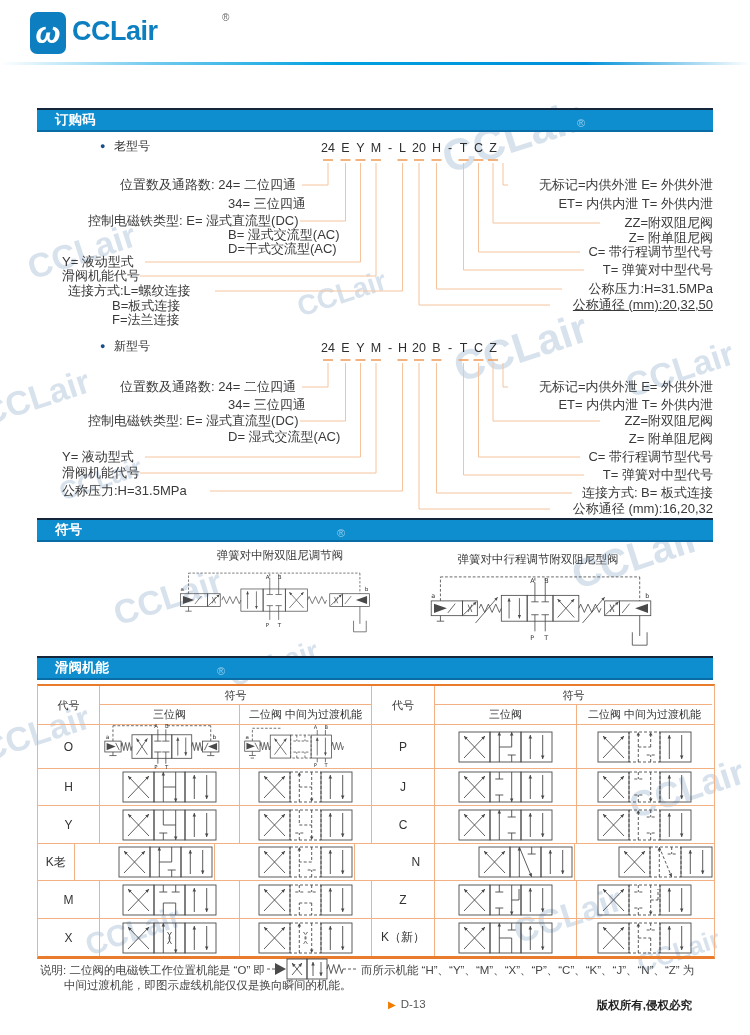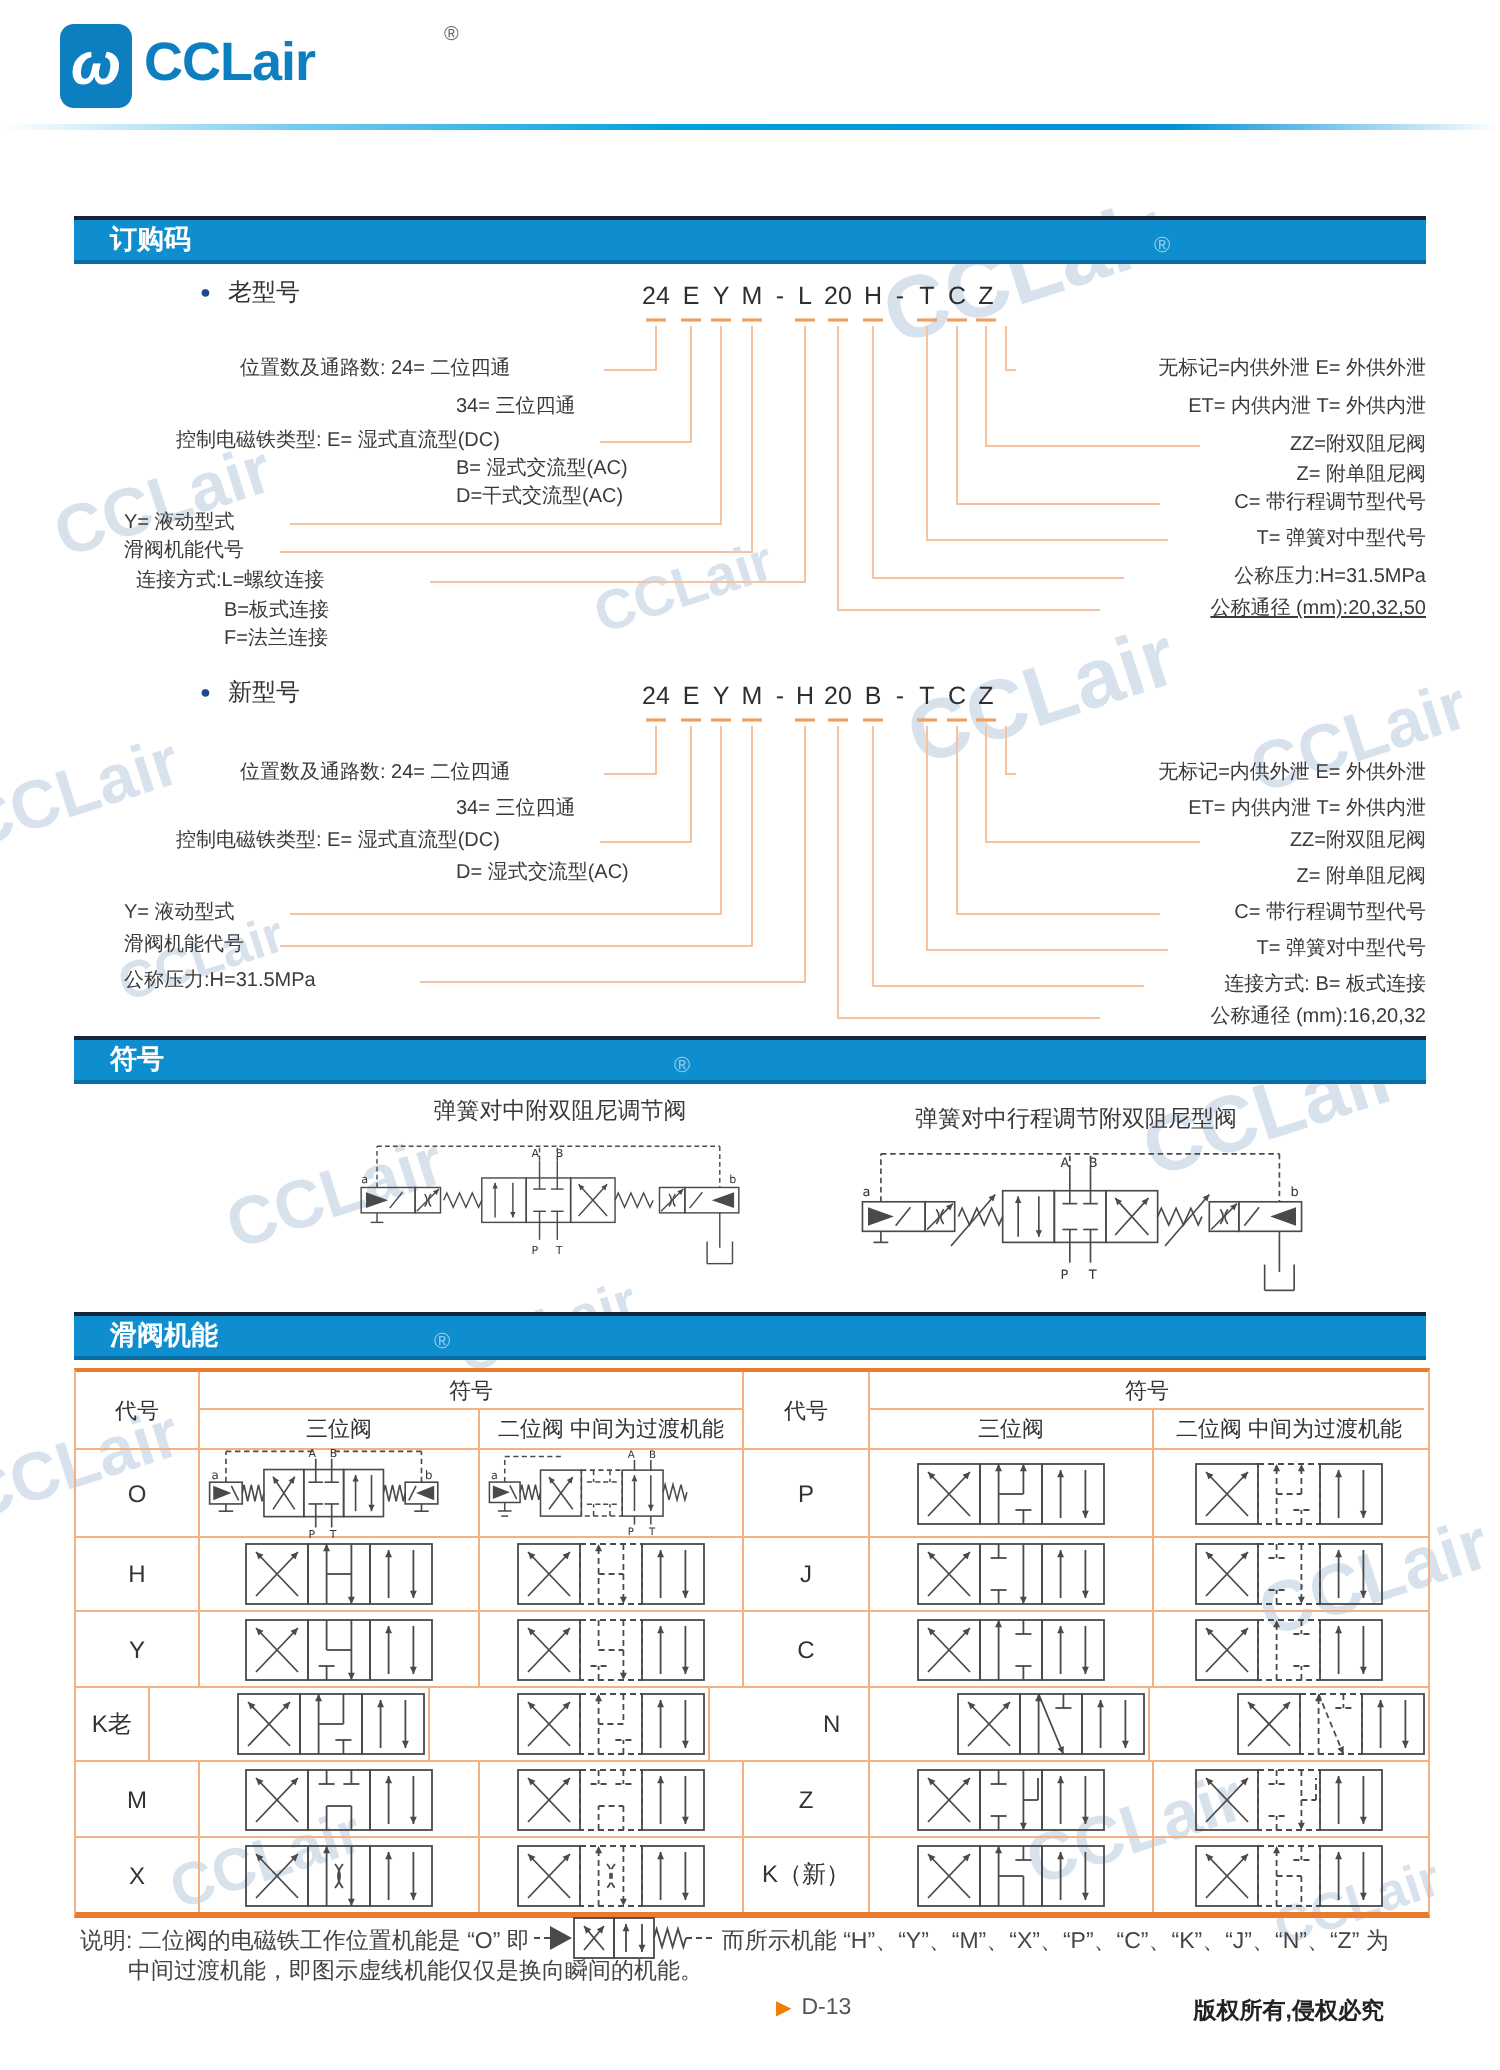--- a/index.html
+++ b/index.html
@@ -12,21 +12,21 @@
   .brand-reg{position:absolute;left:222px;top:12px;font-size:10px;color:#666;}
   .tagline{position:absolute;right:30px;top:28px;font-size:15px;font-weight:bold;color:#f07c00;}
   .hdr-line{position:absolute;left:0;top:62px;width:750px;height:3px;
      background:linear-gradient(to right,rgba(0,160,224,0),rgba(0,160,224,.55) 20%,#00a0e0 45%,#0090d8 78%,rgba(255,255,255,0));}
   
   .secbar{position:absolute;left:37px;width:676px;height:24px;background:#0e8ecf;border-top:2px solid #16263a;
           border-bottom:2px solid #0a6ca5;box-sizing:border-box;color:#fff;font-size:13.5px;font-weight:bold;
           line-height:20px;padding-left:18px;}
   .bar-reg{position:absolute;top:3px;font-size:11px;color:rgba(255,255,255,.55);font-weight:normal;}
   
-  .lab{position:absolute;font-size:10px;color:#3a3a3a;white-space:nowrap;height:14px;line-height:14px;}
+  .lab{position:absolute;font-size:13px;color:#3a3a3a;white-space:nowrap;height:14px;line-height:14px;}
   .rt{right:37px;text-align:right;}
   .bullet{position:absolute;font-size:9px;color:#1a4e8a;}
   .mlabel{position:absolute;font-size:12px;color:#333;}
   .coderow{position:absolute;top:0;left:0;font-size:12.5px;color:#2e2e2e;}
   .coderow span{display:inline-block;text-align:center;}
   svg.overlay{position:absolute;left:0;top:0;pointer-events:none;}
   
   .symtitle{position:absolute;font-size:11.5px;color:#3a3a3a;text-align:center;}
   .symdraw{position:absolute;}
   

